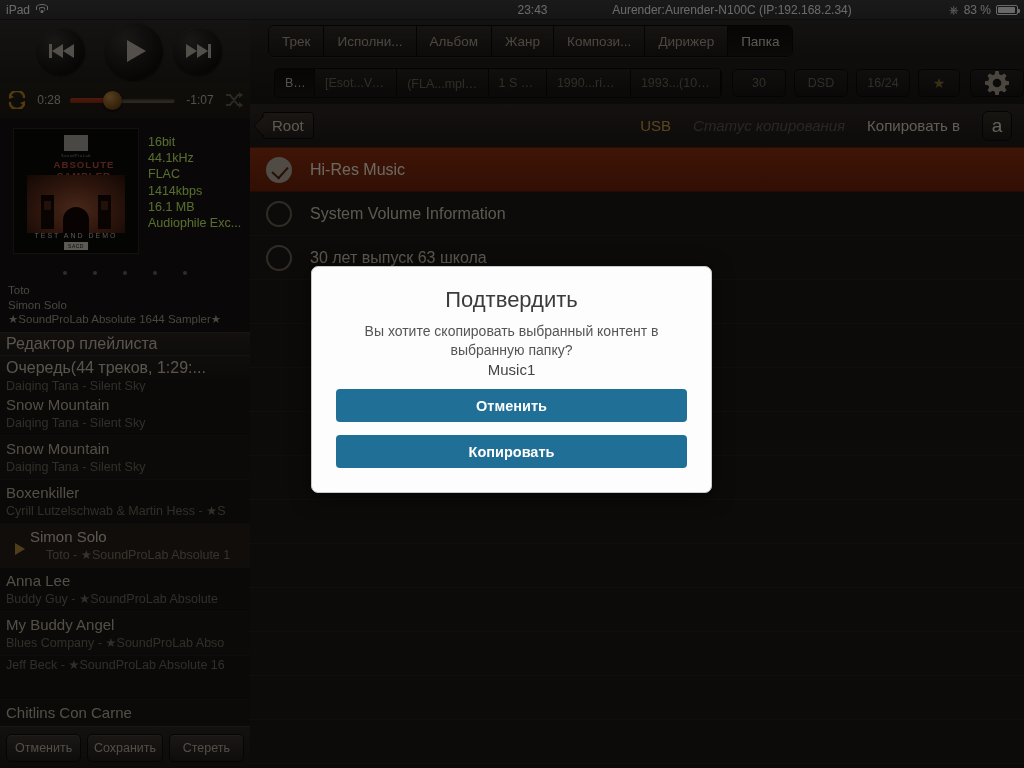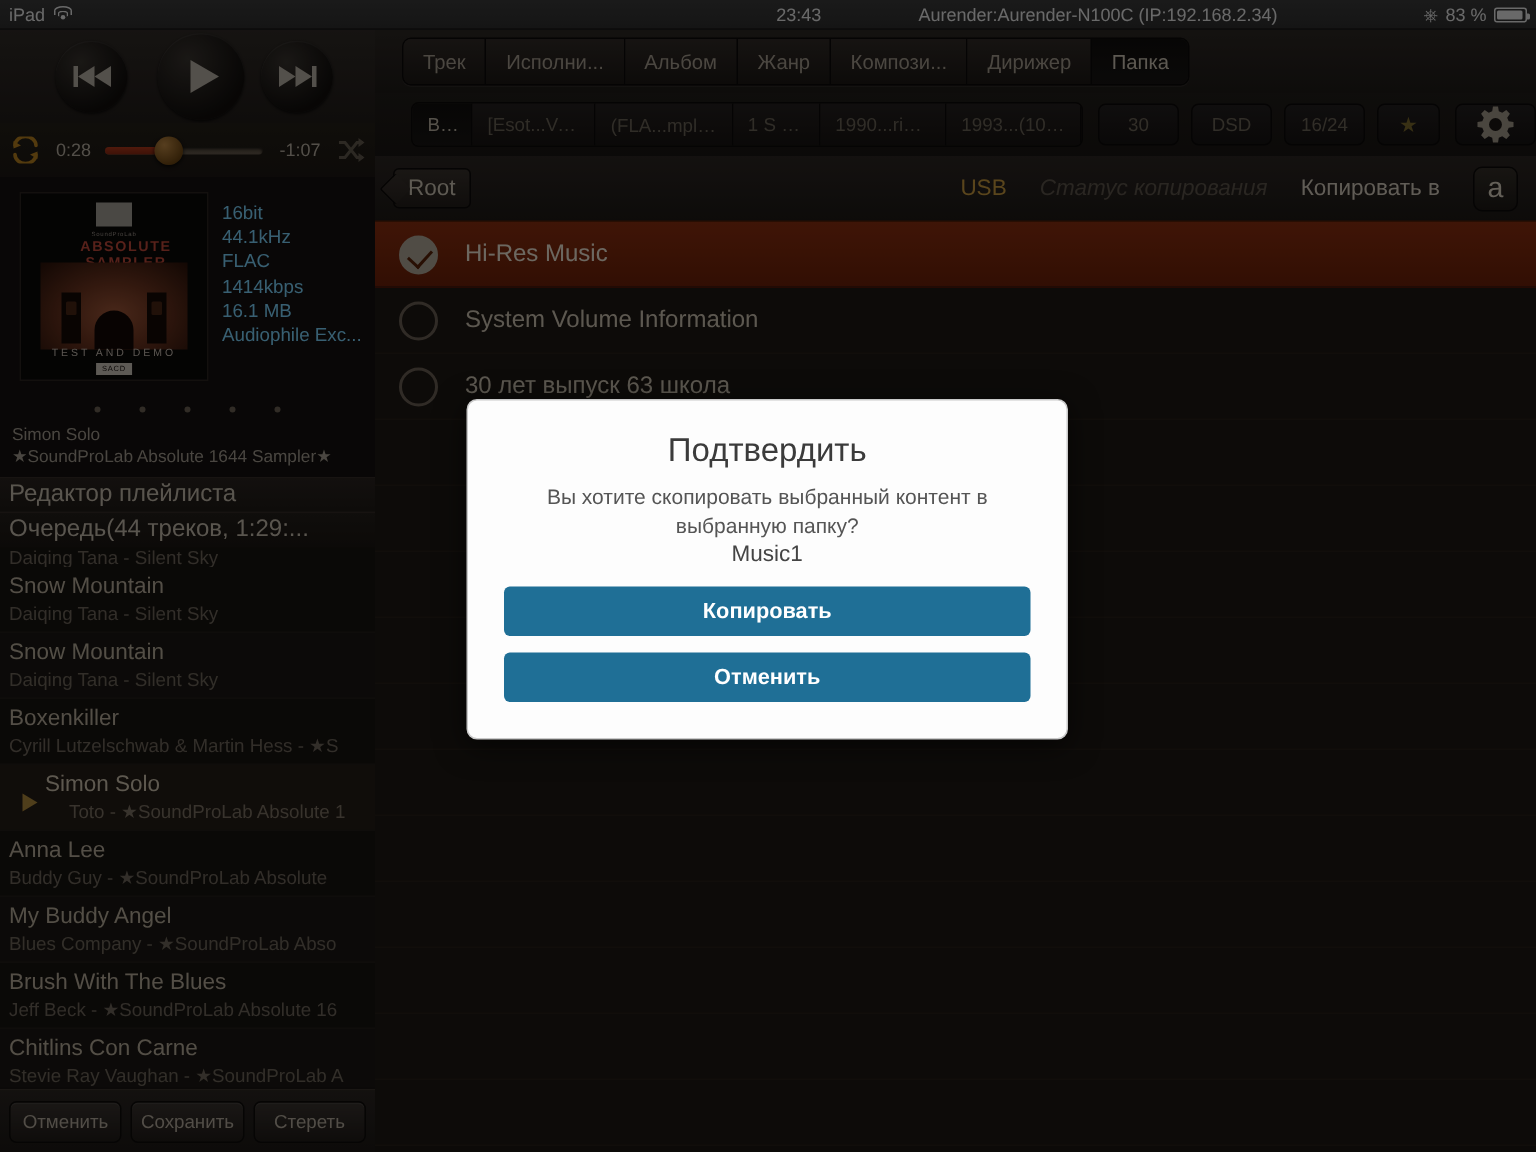--- a/index.html
+++ b/index.html
@@ -71,21 +71,21 @@
   .aa-sub{position:absolute;left:50%;top:24px;transform:translateX(-50%);font-size:4px;letter-spacing:.5px;color:#9a9288;}
   .aa-title{position:absolute;left:16px;right:0;top:30px;text-align:center;font-size:9.5px;letter-spacing:1.1px;color:#c0493a;font-weight:bold;}
   .aa-photo{position:absolute;left:13px;right:13px;top:46px;height:58px;
     background:radial-gradient(ellipse at 50% 60%,#a2593a 0%,#6e3520 45%,#2a1209 100%);}
   .aa-photo .spk{position:absolute;bottom:4px;width:13px;height:34px;background:#140a06;}
   .aa-photo .spk.l{left:14px;} .aa-photo .spk.r{right:14px;}
   .aa-photo .spk::before{content:"";position:absolute;left:3px;top:6px;width:7px;height:9px;background:#4a2616;border-radius:1px;}
   .aa-photo .man{position:absolute;left:50%;bottom:0;transform:translateX(-50%);width:26px;height:26px;background:#120806;border-radius:13px 13px 0 0;}
   .aa-foot{position:absolute;left:0;right:0;bottom:14px;text-align:center;font-size:7px;letter-spacing:2px;color:#c8bfb4;}
   .aa-badge{position:absolute;left:50%;bottom:3px;transform:translateX(-50%);font-size:5px;background:#cfc8bd;color:#1b1512;padding:1px 4px;letter-spacing:.5px;}
-  .meta{position:absolute;left:148px;top:16px;font-size:12.5px;line-height:16.2px;color:#7dd3fc;}
+  .meta{position:absolute;left:148px;top:16px;font-size:12.5px;line-height:16.2px;color:#bef264;}
 
   .dots{height:16px;display:flex;align-items:center;justify-content:center;gap:26px;background:#141110;}
   .dots i{width:4px;height:4px;border-radius:50%;background:#6e6256;}
 
   .nowplaying{background:#141110;padding:2px 8px 5px 8px;}
   .np1{font-size:11.5px;color:#a49c90;line-height:14.5px;}
   .np2{font-size:11.5px;color:#a49c90;line-height:14.5px;}
   .np3{font-size:11.5px;color:#a49c90;line-height:15px;}
 
   .pl-head{height:23px;display:flex;align-items:center;padding-left:6px;font-size:16px;color:#c6bdae;
@@ -282,20 +282,21 @@
 
     <div class="dots">
       <i></i>
         <i></i>
         <i></i>
         <i></i>
         <i></i>
     </div>
 
     <div class="nowplaying">
+      <div class="np1">Toto</div>
       <div class="np2">Simon Solo</div>
       <div class="np3">★SoundProLab Absolute 1644 Sampler★</div>
     </div>
 
     <div class="pl-head">Редактор плейлиста</div>
     <div class="pl-sub">Очередь(44 треков, 1:29:...</div>
 
     <div class="pl-list">
       <div style="height:13px;padding-left:6px;overflow:hidden;">
         <div class="pl-artist">Daiqing Tana - Silent Sky</div>
@@ -319,21 +320,20 @@
       </div>
       <div class="pl-item">
         <div class="pl-title">Anna Lee</div>
         <div class="pl-artist">Buddy Guy - ★SoundProLab Absolute</div>
       </div>
       <div class="pl-item alt">
         <div class="pl-title">My Buddy Angel</div>
         <div class="pl-artist">Blues Company - ★SoundProLab Abso</div>
       </div>
       <div class="pl-item">
-        <div class="pl-title">Brush With The Blues</div>
         <div class="pl-artist">Jeff Beck - ★SoundProLab Absolute 16</div>
       </div>
       <div class="pl-item alt">
         <div class="pl-title">Chitlins Con Carne</div>
         <div class="pl-artist">Stevie Ray Vaughan - ★SoundProLab A</div>
       </div>
     </div>
 
     <div class="pl-foot">
       <button>Отменить</button>
@@ -437,17 +437,17 @@
         </div>
     </div>
   </div>
 
   <div class="dim"></div>
 
   <div class="modal">
     <div class="m-title">Подтвердить</div>
     <div class="m-msg">Вы хотите скопировать выбранный контент в выбранную папку?</div>
     <div class="m-folder">Music1</div>
+    <button class="m-btn second">Отменить</button>
     <button class="m-btn">Копировать</button>
-    <button class="m-btn second">Отменить</button>
   </div>
 
 </div>
 
 </body></html>

